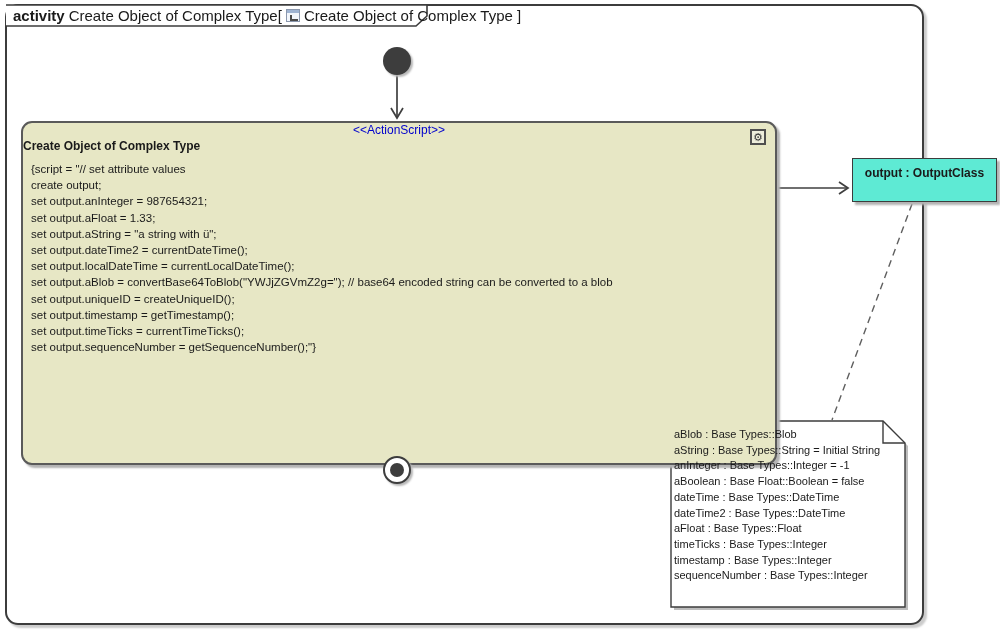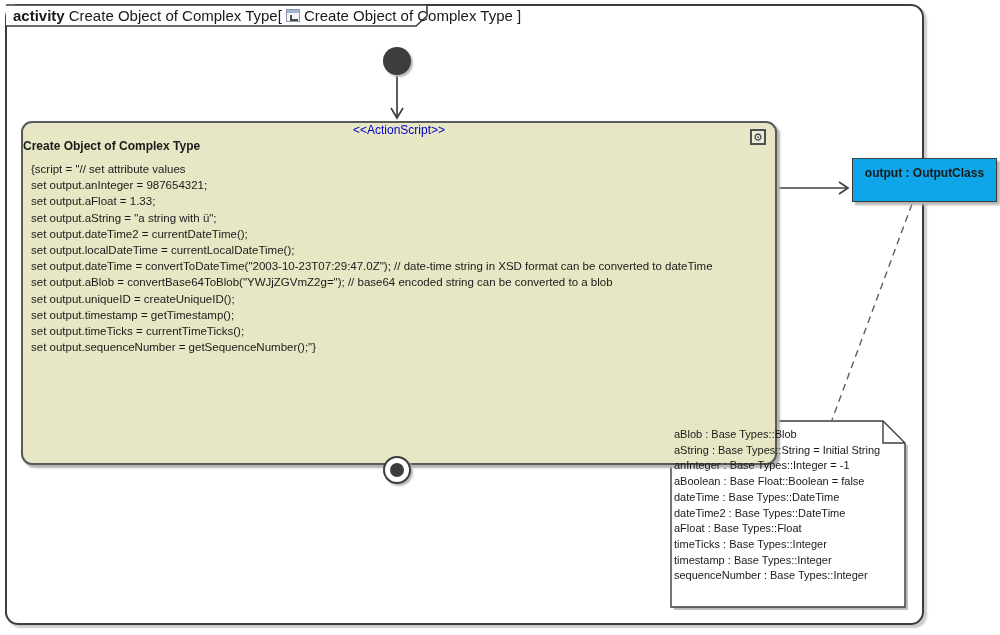--- a/index.html
+++ b/index.html
@@ -29,21 +29,21 @@
   .stereotype{text-align:center;font-size:12px;color:#0000cd;line-height:15px;}
   .action-title{text-align:left;font-size:12px;font-weight:bold;line-height:17px;}
   .gear{position:absolute;top:6px;right:9px;width:16px;height:16px;box-sizing:border-box;
     border:2px solid #4f4f4f;background:#ededdb;display:flex;align-items:center;justify-content:center;
     font-family:"DejaVu Sans",sans-serif;font-size:11px;color:#333;line-height:1;}
   .script{margin-top:6px;padding:0 8px;}
   .sline{font-size:11.5px;line-height:16.2px;white-space:pre;}
 
   
   .pin{position:absolute;left:852px;top:158px;width:145px;height:44px;box-sizing:border-box;
-    background:#0ea5e9;border:1.5px solid #3c3c3c;box-shadow:3px 3px 2px #b3b3b3;z-index:5;
+    background:#5eead4;border:1.5px solid #3c3c3c;box-shadow:3px 3px 2px #b3b3b3;z-index:5;
     text-align:center;padding-top:7px;font-size:12px;font-weight:bold;}
 
   
   .initial-node{position:absolute;left:383px;top:47px;width:28px;height:28px;border-radius:50%;
     background:#3d3d3d;box-shadow:2px 2px 2px #b9b9b9;z-index:3;}
   .final-node{position:absolute;left:383px;top:456px;width:28px;height:28px;border-radius:50%;
     box-sizing:border-box;border:2px solid #3d3d3d;background:#ffffff;
     box-shadow:2px 2px 2px #b9b9b9;z-index:3;display:flex;align-items:center;justify-content:center;}
   .final-node .dot{width:14px;height:14px;border-radius:50%;background:#3d3d3d;}
 
@@ -88,26 +88,26 @@
   <div class="initial-node"></div>
 
   <div class="action">
     <div class="stereotype">&lt;&lt;ActionScript&gt;&gt;</div>
     <div class="action-title">Create Object of Complex Type</div>
     <div class="gear">
       <span>⚙</span>
     </div>
     <div class="script">
       <div class="sline">{script = "// set attribute values</div>
+      <div class="sline">create output;</div>
       <div class="sline">set output.anInteger = 987654321;</div>
       <div class="sline">set output.aFloat = 1.33;</div>
       <div class="sline">set output.aString = "a string with ü";</div>
       <div class="sline">set output.dateTime2 = currentDateTime();</div>
       <div class="sline">set output.localDateTime = currentLocalDateTime();</div>
-      <div class="sline">set output.dateTime = convertToDateTime("2003-10-23T07:29:47.0Z"); // date-time string in XSD format can be converted to dateTime</div>
       <div class="sline">set output.aBlob = convertBase64ToBlob("YWJjZGVmZ2g="); // base64 encoded string can be converted to a blob</div>
       <div class="sline">set output.uniqueID = createUniqueID();</div>
       <div class="sline">set output.timestamp = getTimestamp();</div>
       <div class="sline">set output.timeTicks = currentTimeTicks();</div>
       <div class="sline">set output.sequenceNumber = getSequenceNumber();"}</div>
     </div>
   </div>
 
   <div class="pin">
     <span>output : OutputClass</span>

